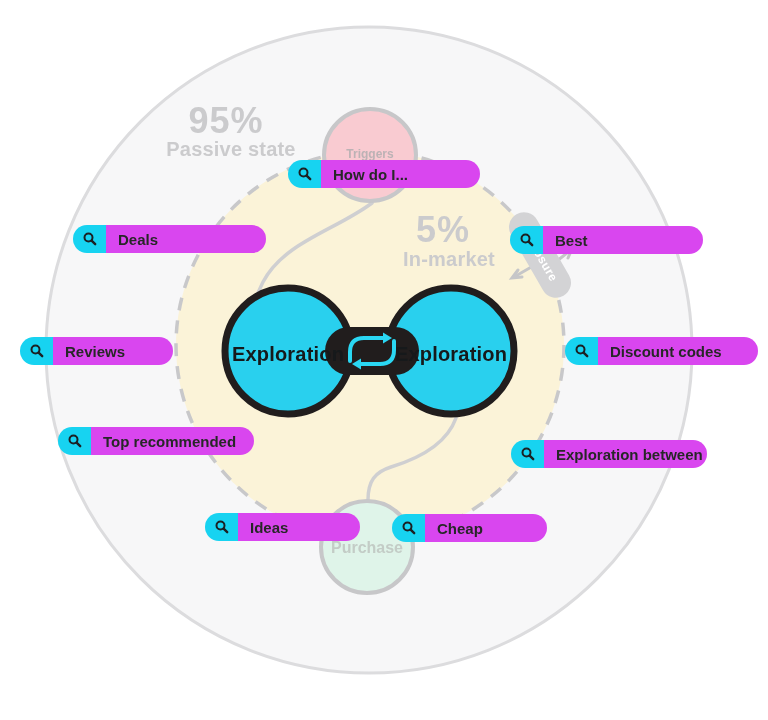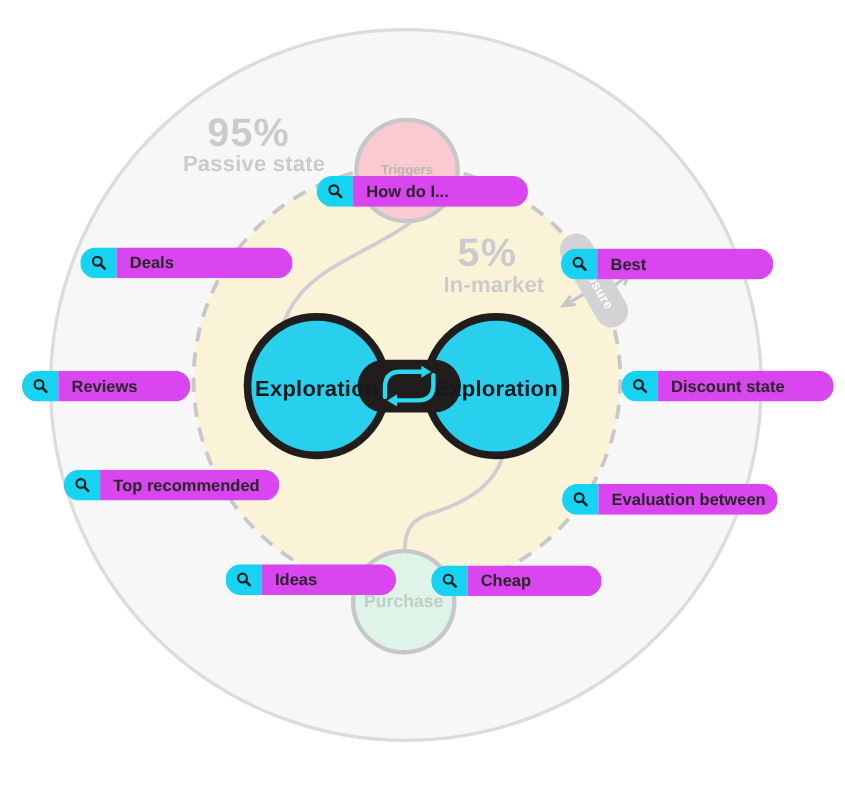--- a/index.html
+++ b/index.html
@@ -116,41 +116,41 @@
     <span class="pill-label">Reviews</span>
   </div>
 
   <div class="pill" style="left:565px;top:337px;width:193px;">
     <span class="pill-icon">
       <svg width="16" height="16" viewBox="0 0 16 16">
           <circle cx="6.5" cy="6.5" r="4" fill="none" stroke="#1b2124" stroke-width="2"></circle>
           <line x1="9.6" y1="9.6" x2="13.2" y2="13.2" stroke="#1b2124" stroke-width="2.4" stroke-linecap="round"></line>
         </svg>
     </span>
-    <span class="pill-label">Discount state</span>
+    <span class="pill-label">Discount codes</span>
   </div>
 
   <div class="pill" style="left:58px;top:427px;width:196px;text-align:right;">
     <span class="pill-icon">
       <svg width="16" height="16" viewBox="0 0 16 16">
           <circle cx="6.5" cy="6.5" r="4" fill="none" stroke="#1b2124" stroke-width="2"></circle>
           <line x1="9.6" y1="9.6" x2="13.2" y2="13.2" stroke="#1b2124" stroke-width="2.4" stroke-linecap="round"></line>
         </svg>
     </span>
     <span class="pill-label">Top recommended</span>
   </div>
 
   <div class="pill" style="left:511px;top:440px;width:196px;">
     <span class="pill-icon">
       <svg width="16" height="16" viewBox="0 0 16 16">
           <circle cx="6.5" cy="6.5" r="4" fill="none" stroke="#1b2124" stroke-width="2"></circle>
           <line x1="9.6" y1="9.6" x2="13.2" y2="13.2" stroke="#1b2124" stroke-width="2.4" stroke-linecap="round"></line>
         </svg>
     </span>
-    <span class="pill-label">Evaluation between</span>
+    <span class="pill-label">Exploration between</span>
   </div>
 
   <div class="pill" style="left:392px;top:514px;width:155px;">
     <span class="pill-icon">
       <svg width="16" height="16" viewBox="0 0 16 16">
           <circle cx="6.5" cy="6.5" r="4" fill="none" stroke="#1b2124" stroke-width="2"></circle>
           <line x1="9.6" y1="9.6" x2="13.2" y2="13.2" stroke="#1b2124" stroke-width="2.4" stroke-linecap="round"></line>
         </svg>
     </span>
     <span class="pill-label">Cheap</span>

